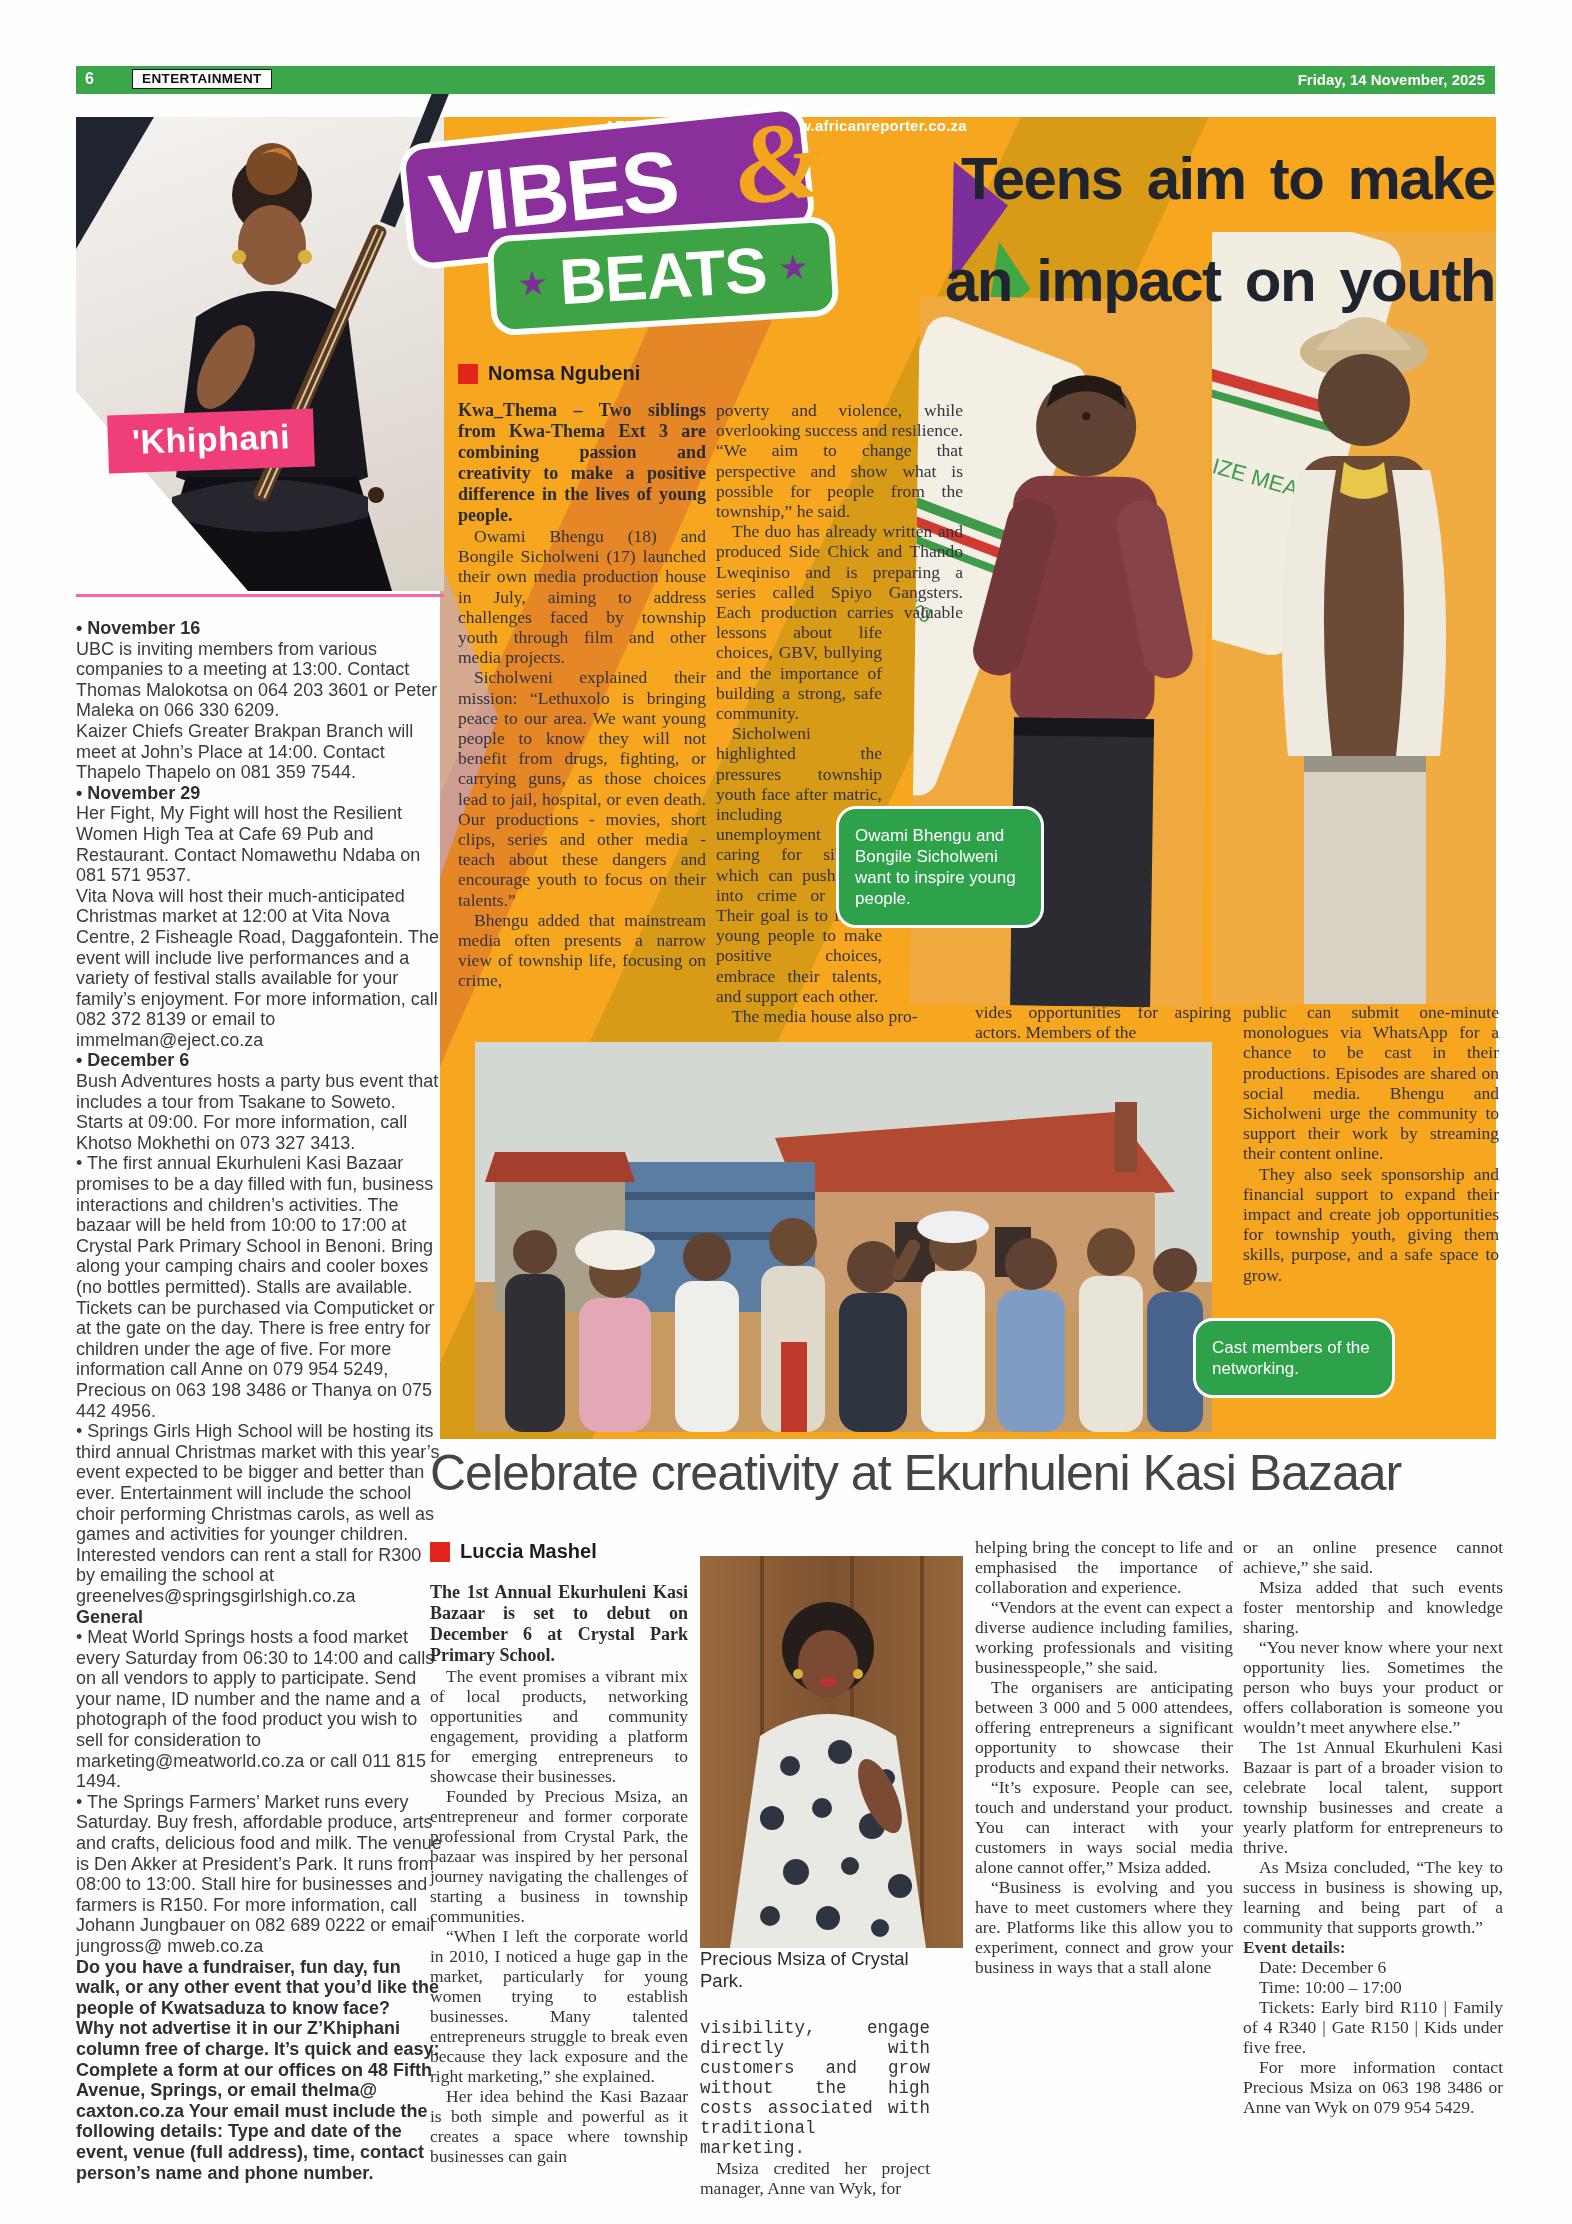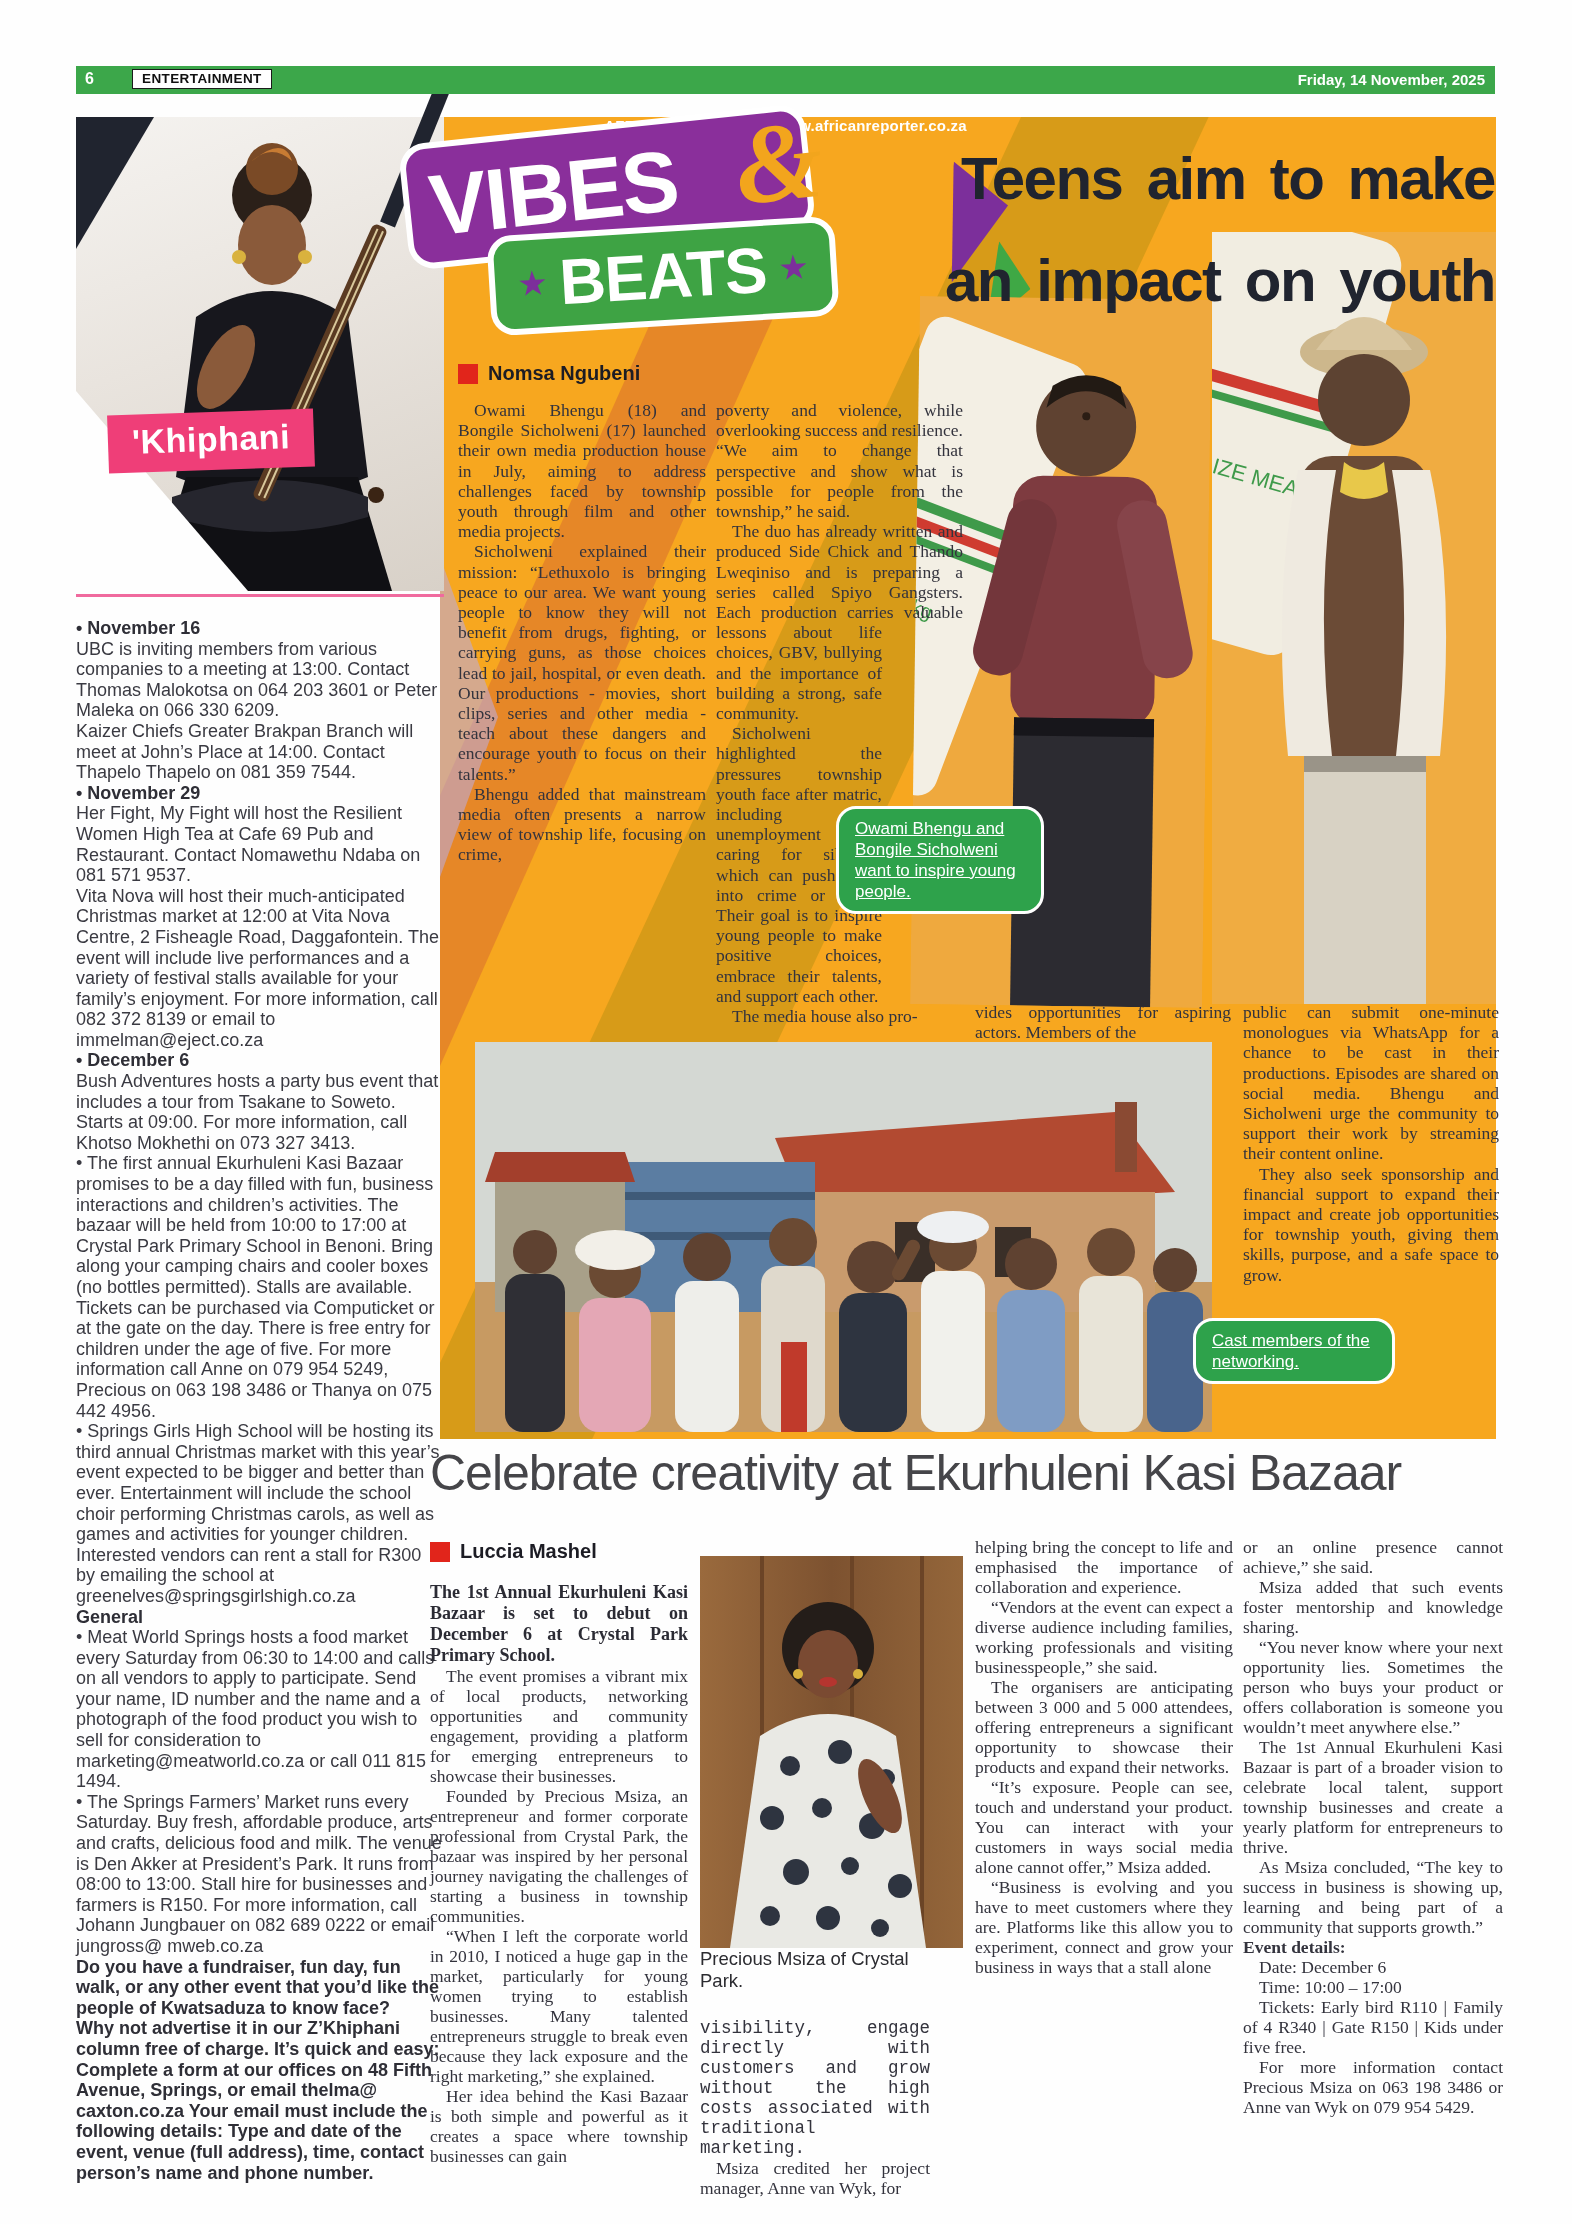--- a/index.html
+++ b/index.html
@@ -80,21 +80,21 @@
   .a1c3{position:absolute;left:975px;top:1002px;width:256px;}
   .a1c4{position:absolute;left:1243px;top:1002px;width:256px;}
   .carve{float:right;width:100px;height:640px;
          shape-outside:polygon(100% 0,100% 36%,18% 36%,18% 94%,100% 94%,100% 100%,99% 100%,99% 0);}
 
   
   .photoA{position:absolute;left:915px;top:298px;width:292px;height:708px;z-index:2;transform:rotate(.8deg);overflow:hidden;}
   .photoB{position:absolute;left:1212px;top:232px;width:284px;height:772px;z-index:2;overflow:hidden;}
   .gphoto{position:absolute;left:475px;top:1042px;width:737px;height:390px;z-index:3;overflow:hidden;}
   .callout{position:absolute;background:#2EA24B;border:3px solid #fff;border-radius:20px;color:#fff;
-           font:17px/21px "Liberation Sans",sans-serif;padding:9px 16px;box-sizing:border-box;z-index:5;text-decoration:underline;}
+           font:17px/21px "Liberation Sans",sans-serif;padding:16px 16px;box-sizing:border-box;z-index:5;}
   .co1{left:836px;top:806px;width:208px;}
   .co2{left:1193px;top:1318px;width:202px;}
 
   
   .hl2{position:absolute;left:430px;top:1444px;width:1080px;z-index:4;
        font:400 50px "Liberation Sans",sans-serif;color:#454549;letter-spacing:-1px;}
   .a2c1{position:absolute;left:430px;top:1582px;width:258px;}
   .a2c2{position:absolute;left:700px;top:1556px;width:230px;}
   .a2c3{position:absolute;left:975px;top:1537px;width:258px;}
   .a2c4{position:absolute;left:1243px;top:1537px;width:260px;}
@@ -186,20 +186,21 @@
     <div class="h1line l1">Teens aim to make</div>
     <div class="h1line">an impact on youth</div>
   </div>
 
   <div class="byline abs" style="left:458px;top:362px;">
     <span class="redsq"></span>
     <span>Nomsa Ngubeni</span>
   </div>
 
   <div class="art a1c1">
+    <p class="lead">Kwa_Thema – Two siblings from Kwa-Thema Ext 3 are combining passion and creativity to make a positive difference in the lives of young people.</p>
     <p>Owami Bhengu (18) and Bongile Sicholweni (17) launched their own media production house in July, aiming to address challenges faced by township youth through film and other media projects.</p>
     <p>Sicholweni explained their mission: “Lethuxolo is bringing peace to our area. We want young people to know they will not benefit from drugs, fighting, or carrying guns, as those choices lead to jail, hospital, or even death. Our productions - movies, short clips, series and other media - teach about these dangers and encourage youth to focus on their talents.”</p>
     <p>Bhengu added that mainstream media often presents a narrow view of township life, focusing on crime,</p>
   </div>
   <div class="art a1c2">
     <div class="carve"></div>
     <p class="ni">poverty and violence, while overlooking success and resilience. “We aim to change that perspective and show what is possible for people from the township,” he said.</p>
     <p>The duo has already written and produced Side Chick and Thando Lweqiniso and is preparing a series called Spiyo Gangsters. Each production carries valuable lessons about life choices, GBV, bullying and the importance of building a strong, safe community.</p>
     <p>Sicholweni highlighted the pressures township youth face after matric, including unemployment and caring for siblings, which can push some into crime or drugs. Their goal is to inspire young people to make positive choices, embrace their talents, and support each other.</p>
     <p>The media house also pro-</p>

